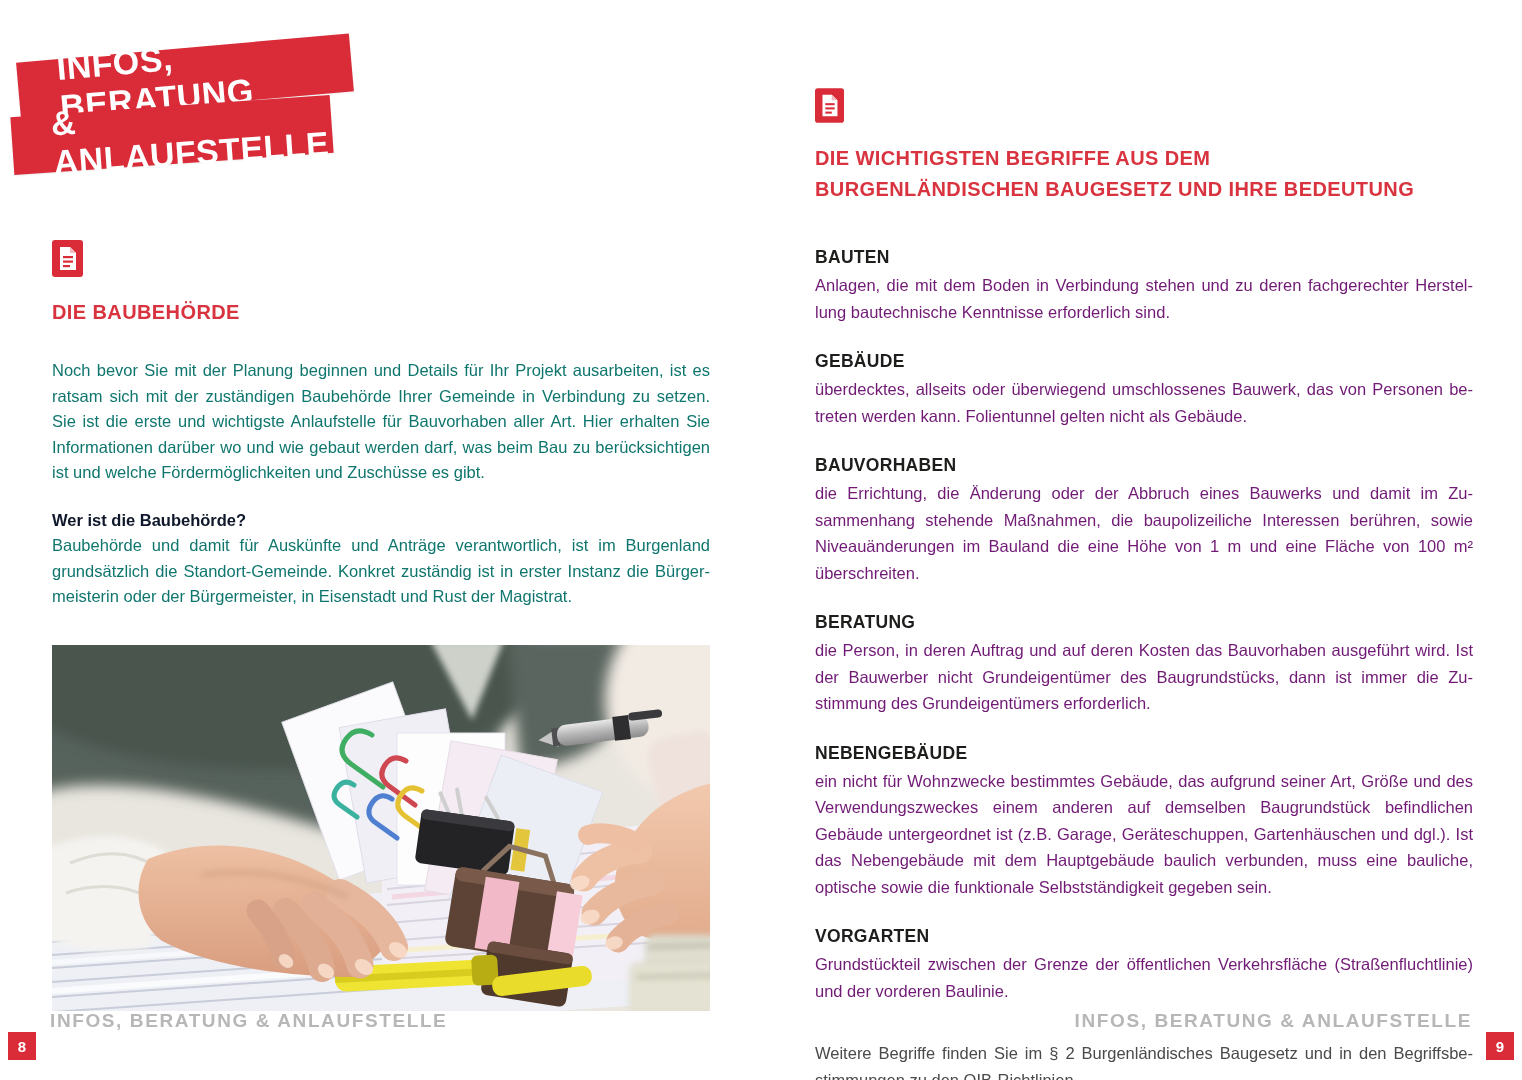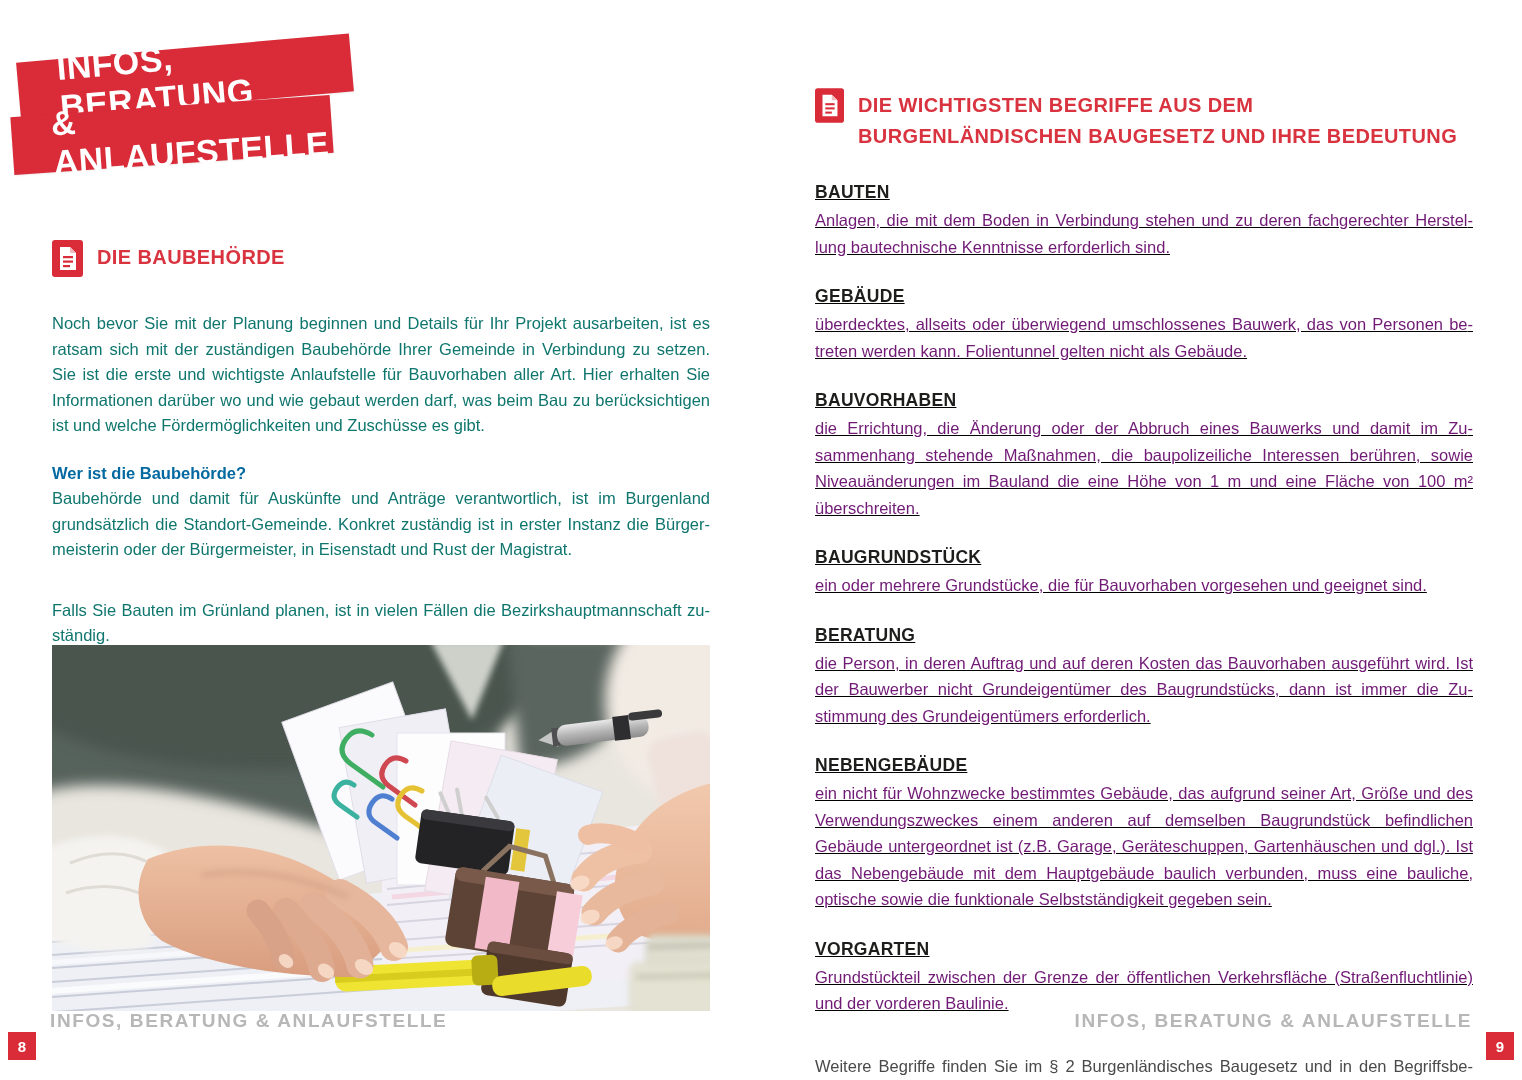--- a/index.html
+++ b/index.html
@@ -6,38 +6,38 @@
   html,body { width:1522px; height:1080px; background:#ffffff; font-family:"Liberation Sans","DejaVu Sans",sans-serif; }
   .page { position:relative; width:1522px; height:1080px; background:#fff; overflow:hidden; }
 
   
   .banner-strip { position:absolute; background:#d92b38; color:#fff; font-weight:bold;
                   display:flex; align-items:center; box-shadow:0 1px 2px rgba(0,0,0,.08); }
   .banner-strip.s1 { left:18px; top:48px; width:334px; height:58px; transform:rotate(-5deg); font-size:34px; padding-left:40px; letter-spacing:.5px; }
   .banner-strip.s2 { left:12px; top:106px; width:320px; height:58px; transform:rotate(-4deg); font-size:34px; padding-left:40px; letter-spacing:.5px; }
 
   
-  .sec-head { display:flex; align-items:flex-start; gap:14px; }
+  .sec-head { display:flex; align-items:flex-start; gap:14px;flex-direction:column; }
   .doc-icon { flex:0 0 auto; }
   .sec-title { color:#d8333f; font-weight:bold; font-size:20px; letter-spacing:.4px; line-height:31px; padding-top:2px; }
 
   
   .left-col { position:absolute; left:52px; top:240px; width:658px; }
   .left-col .body { margin-top:30px; }
   p.body-text { font-size:16.5px; line-height:25.5px; color:#0f766e; text-align:justify; hyphens:manual; }
-  .subhead { font-size:16.5px; line-height:25.5px; font-weight:bold; color:#0369a1; margin-top:22px; }
+  .subhead { font-size:16.5px; line-height:25.5px; font-weight:bold; color:#0f172a; margin-top:22px; }
   .para-gap { margin-top:35px; }
 
   
   .photo { position:absolute; left:52px; top:645px; width:658px; height:366px; overflow:hidden; }
 
   
   .right-col { position:absolute; left:815px; top:88px; width:658px; }
   .right-col .sec-title { width:606px; }
-  .defs { margin-top:30px;text-decoration:underline; }
+  .defs { margin-top:42px; }
   .def-item { margin-bottom:26px; }
   .def-term { font-size:17.5px; font-weight:bold; color:#1d1d1b; letter-spacing:.3px; margin-bottom:4px; }
   .def-text { font-size:16.5px; line-height:26.5px; color:#701a75; text-align:justify; hyphens:manual; }
   .closing { margin-top:36px; font-size:16.5px; line-height:26.5px; color:#4a4a4a; text-align:justify; hyphens:manual; }
 
   
   .page-num { position:absolute; top:1032px; width:28px; height:28px; background:#d92b38; color:#fff;
               font-weight:bold; font-size:15px; display:flex; align-items:center; justify-content:center; }
   .page-num.n8 { left:8px; }
   .page-num.n9 { left:1486px; }
@@ -253,24 +253,20 @@
       </div>
       <div class="def-item">
         <div class="def-term">GEBÄUDE</div>
         <p class="def-text">überdecktes, allseits oder überwiegend umschlossenes Bauwerk, das von Personen be­treten werden kann. Folientunnel gelten nicht als Gebäude.</p>
       </div>
       <div class="def-item">
         <div class="def-term">BAUVORHABEN</div>
         <p class="def-text">die Errichtung, die Änderung oder der Abbruch eines Bauwerks und damit im Zu­sammenhang stehende Maßnahmen, die baupolizeiliche Interessen berühren, sowie Niveauänderungen im Bauland die eine Höhe von 1 m und eine Fläche von 100 m² überschreiten.</p>
       </div>
       <div class="def-item">
-        <div class="def-term">BAUGRUNDSTÜCK</div>
-        <p class="def-text">ein oder mehrere Grundstücke, die für Bauvorhaben vorgesehen und geeignet sind.</p>
-      </div>
-      <div class="def-item">
         <div class="def-term">BERATUNG</div>
         <p class="def-text">die Person, in deren Auftrag und auf deren Kosten das Bauvorhaben ausgeführt wird. Ist der Bauwerber nicht Grundeigentümer des Baugrundstücks, dann ist immer die Zu­stimmung des Grundeigentümers erforderlich.</p>
       </div>
       <div class="def-item">
         <div class="def-term">NEBENGEBÄUDE</div>
         <p class="def-text">ein nicht für Wohnzwecke bestimmtes Gebäude, das aufgrund seiner Art, Größe und des Verwendungszweckes einem anderen auf demselben Baugrundstück befindlichen Gebäude untergeordnet ist (z.B. Garage, Geräteschuppen, Gartenhäuschen und dgl.). Ist das Nebengebäude mit dem Hauptgebäude baulich verbunden, muss eine bauliche, optische sowie die funktionale Selbstständigkeit gegeben sein.</p>
       </div>
       <div class="def-item">
         <div class="def-term">VORGARTEN</div>
         <p class="def-text">Grundstückteil zwischen der Grenze der öffentlichen Verkehrsfläche (Straßenfluchtlinie) und der vorderen Baulinie.</p>

